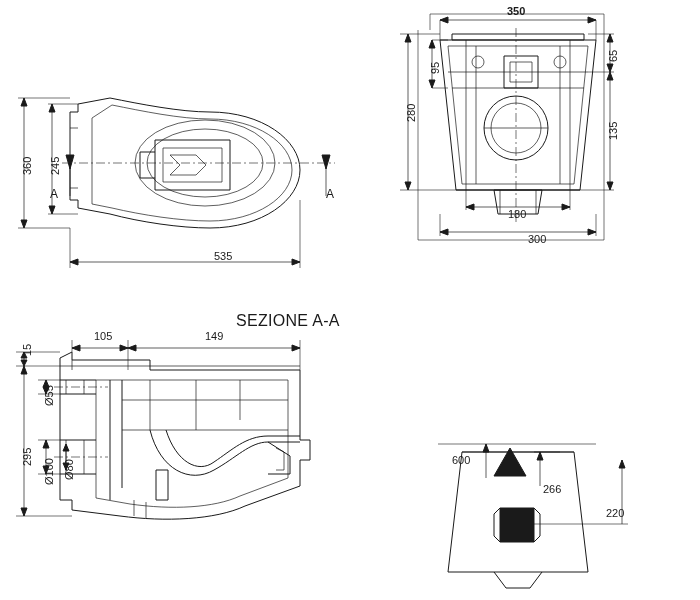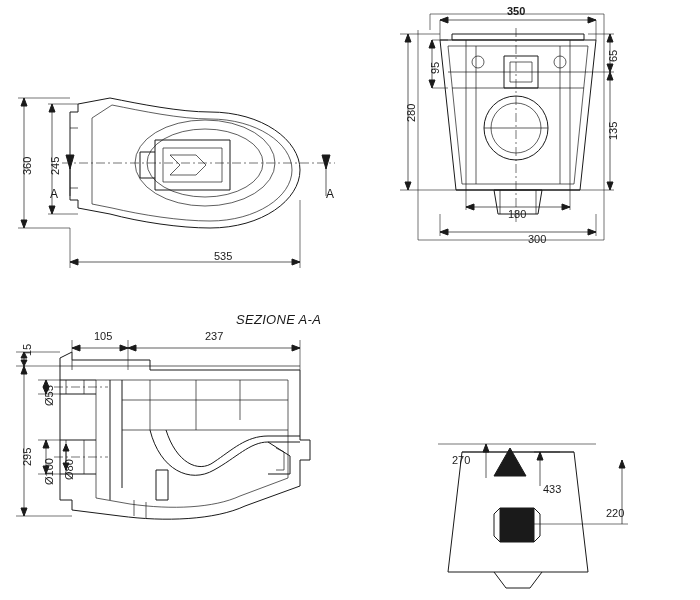--- a/index.html
+++ b/index.html
@@ -68,23 +68,22 @@
     line-height: 1;
   }
   .lbl.rot {
     transform-origin: 0 0;
     transform: rotate(-90deg);
   }
   .lbl.big {
     font-size: 12px;
   }
   .lbl.sec {
-    font-size: 13px;
+    font-size: 16px;
     letter-spacing: 0.3px;
-    font-style: italic;
   }
 </style>
 </head>
 <body>
 
 <div id="sheet">
 
   <svg class="drawing" viewBox="0 0 700 600">
 
     <g>
@@ -316,24 +315,24 @@
   <div class="lbl" style="left:507px; top:6px;font-weight:bold;">350</div>
   <div class="lbl rot" style="left:430px; top:74px;">95</div>
   <div class="lbl rot" style="left:608px; top:62px;">65</div>
   <div class="lbl rot" style="left:406px; top:122px;">280</div>
   <div class="lbl rot" style="left:608px; top:140px;">135</div>
   <div class="lbl" style="left:508px; top:209px;">180</div>
   <div class="lbl" style="left:528px; top:234px;">300</div>
 
   <div class="lbl sec" style="left:236px; top:313px;">SEZIONE A-A</div>
   <div class="lbl" style="left:94px; top:331px;">105</div>
-  <div class="lbl" style="left:205px; top:331px;">237</div>
+  <div class="lbl" style="left:205px; top:331px;">149</div>
   <div class="lbl rot" style="left:22px; top:356px;">15</div>
   <div class="lbl rot" style="left:44px; top:406px;">Ø55</div>
   <div class="lbl rot" style="left:22px; top:466px;">295</div>
   <div class="lbl rot" style="left:44px; top:485px;">Ø100</div>
   <div class="lbl rot" style="left:64px; top:480px;">Ø80</div>
 
-  <div class="lbl" style="left:452px; top:455px;">270</div>
-  <div class="lbl" style="left:543px; top:484px;">433</div>
+  <div class="lbl" style="left:452px; top:455px;">600</div>
+  <div class="lbl" style="left:543px; top:484px;">266</div>
   <div class="lbl" style="left:606px; top:508px;">220</div>
 
 </div>
 
 </body></html>

